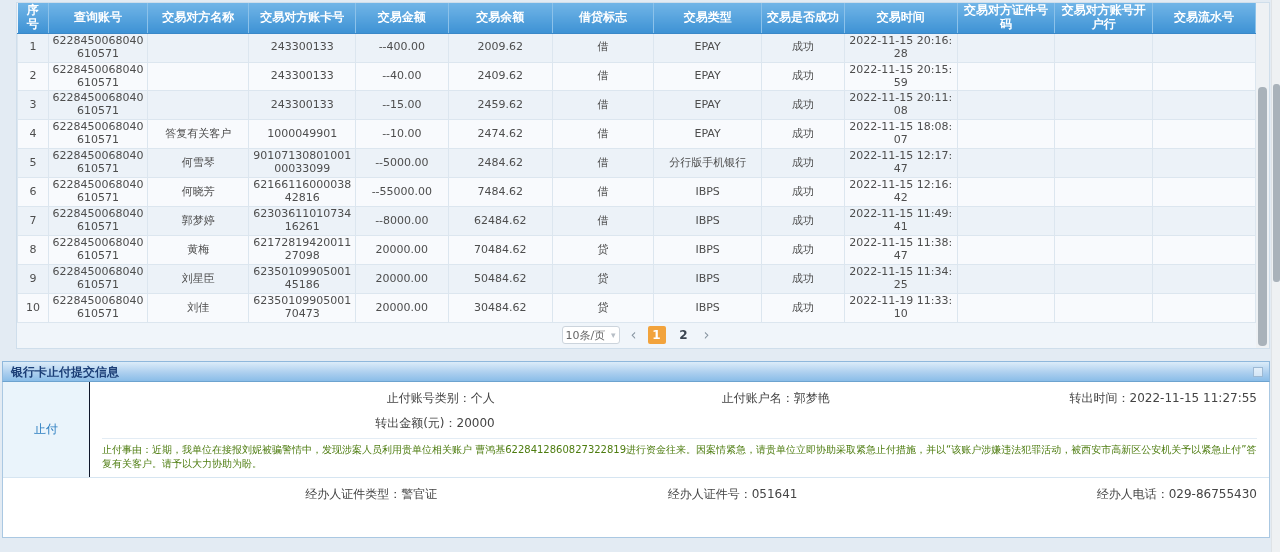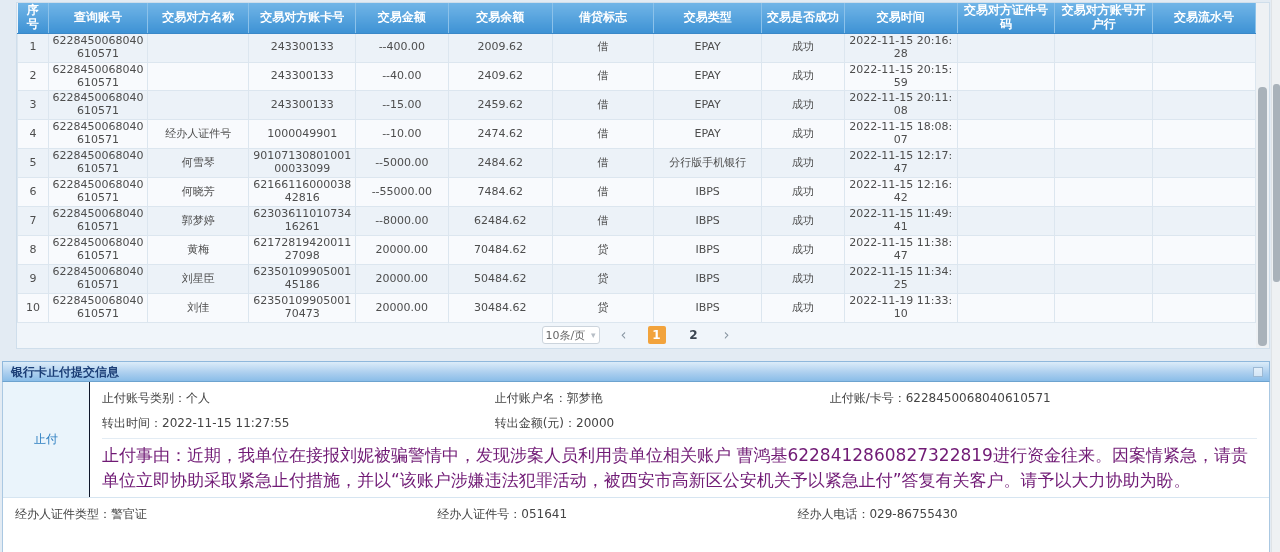--- a/index.html
+++ b/index.html
@@ -31,21 +31,21 @@
   .tx tbody td {
     border:1px solid #dce6ef; border-top:none;
     padding:1px 3px; text-align:center; word-break:break-all;
     line-height:1.18; height:21px; color:#4d4d4d;
   }
   .tx tbody tr:nth-child(odd){ background:#ecf2f8; }
   .tx tbody tr:nth-child(even){ background:#f8fafd; }
 
   
   .pagination { height:25px; display:flex; align-items:center; justify-content:center;
-    gap:19px; font-size:12px; color:#6b7683; background:#f0f5fa; }
+    gap:9px; font-size:12px; color:#6b7683; background:#f0f5fa; }
   .page-size-select { width:58px; height:18px; border:1px solid #ccd4dc; border-radius:3px;
     background:#fff; display:flex; align-items:center; padding:0 3px; font-size:11px; color:#666;
     overflow:hidden; white-space:nowrap; cursor:pointer; }
   .page-size-select .chev { margin-left:auto; color:#b7bec6; font-size:9px; }
   .pg-arrow { color:#8a97a3; font-size:15px; cursor:pointer; padding:0 2px; }
   .pg-num { min-width:18px; height:18px; line-height:18px; text-align:center; color:#3a4450;
     border-radius:2px; cursor:pointer; font-weight:bold; }
   .pg-num.active { background:#f2a33c; color:#fff; }
 
   
@@ -56,25 +56,25 @@
     font-size:12px; font-weight:bold; color:#1c3f77; }
   .collapse-icon { position:absolute; right:6px; top:5px; width:10px; height:10px;
     border:1px solid #9db9d4; background:rgba(255,255,255,.55); cursor:pointer; }
   .section-body { background:#fff; border:1px solid #aac8e2; border-top:none; }
 
   .info-row { display:flex; }
   .info-row + .info-row { border-top:1px solid #d6e5f1; }
   .info-label { width:87px; background:#eaf4fb; color:#2e7fc1; font-size:12px;
     display:flex; align-items:center; justify-content:center; border-right:1px solid #0f172a; }
   .info-content { flex:1; padding:4px 12px 5px 12px; }
-  .fields { display:grid; grid-template-columns:34% 29% 37%; }
+  .fields { display:grid; grid-template-columns:34% 29% 37%;text-align:right; }
   .fields .field { height:25px; line-height:25px; font-size:12px; color:#444;
     overflow:hidden; white-space:nowrap; }
   .divider { border-top:1px solid #e3ecf4; margin:2px 0 4px 0; }
-  .reason { font-size:17px; line-height:1.45; color:#701a75; }
+  .reason { font-size:10px; line-height:1.45; color:#4d7c0f; }
 </style>
 </head>
 <body>
 
 <div class="top-panel" style="display:flex;">
   <div style="flex:1;">
     <table class="tx">
         <colgroup>
           <col style="width: 2.5%;">
           <col style="width: 8%;">
@@ -149,21 +149,21 @@
             <td>EPAY</td>
             <td>成功</td>
             <td>2022-11-15 20:11:08</td>
             <td></td>
             <td></td>
             <td></td>
           </tr>
           <tr>
             <td>4</td>
             <td>6228450068040610571</td>
-            <td>经办人证件号</td>
+            <td>答复有关客户</td>
             <td>1000049901</td>
             <td>--10.00</td>
             <td>2474.62</td>
             <td>借</td>
             <td>EPAY</td>
             <td>成功</td>
             <td>2022-11-15 18:08:07</td>
             <td></td>
             <td></td>
             <td></td>
@@ -281,21 +281,20 @@
     <span>银行卡止付提交信息</span>
     <span class="collapse-icon"></span>
   </div>
   <div class="section-body">
     <div class="info-row">
       <div class="info-label">止付</div>
       <div class="info-content">
         <div class="fields">
             <div class="field">止付账号类别：个人</div>
             <div class="field">止付账户名：郭梦艳</div>
-            <div class="field">止付账/卡号：6228450068040610571</div>
             <div class="field">转出时间：2022-11-15 11:27:55</div>
             <div class="field">转出金额(元)：20000</div>
           </div>
         <div class="divider"></div>
         <div class="reason">止付事由：近期，我单位在接报刘妮被骗警情中，发现涉案人员利用贵单位相关账户 曹鸿基6228412860827322819进行资金往来。因案情紧急，请贵单位立即协助采取紧急止付措施，并以“该账户涉嫌违法犯罪活动，被西安市高新区公安机关予以紧急止付”答复有关客户。请予以大力协助为盼。</div>
       </div>
     </div>
     <div class="info-row">
       <div class="info-content">
         <div class="fields">

